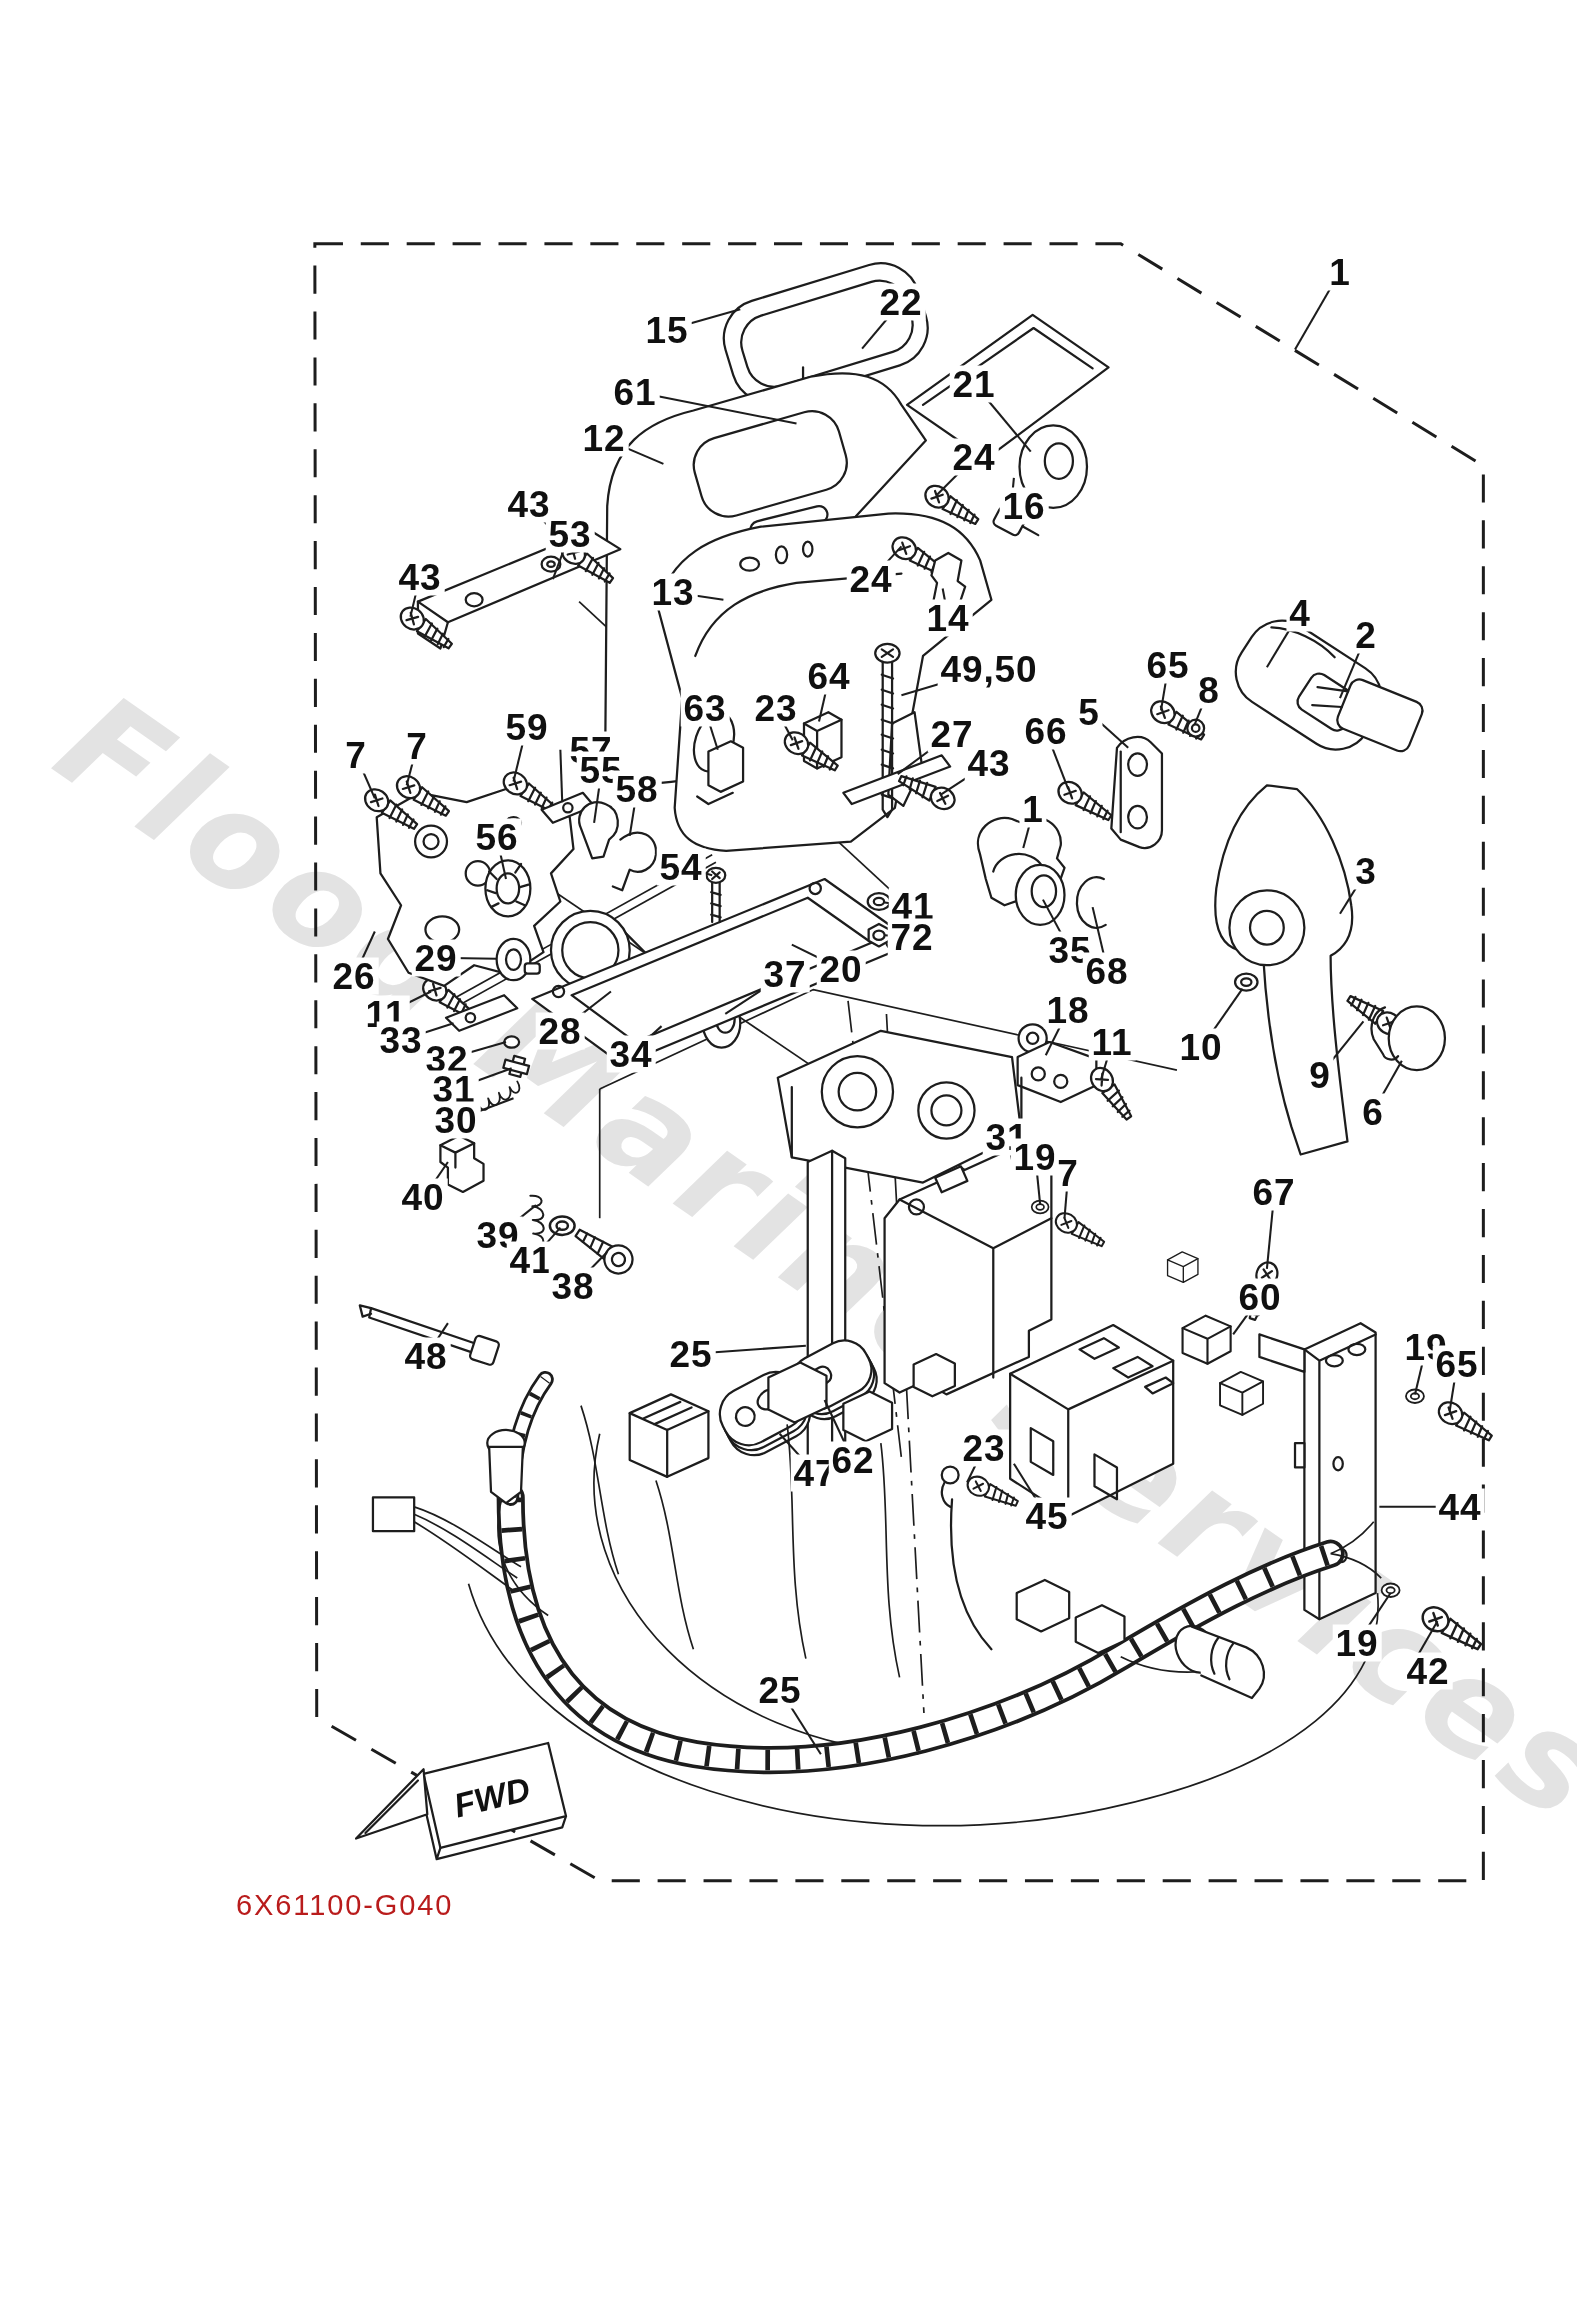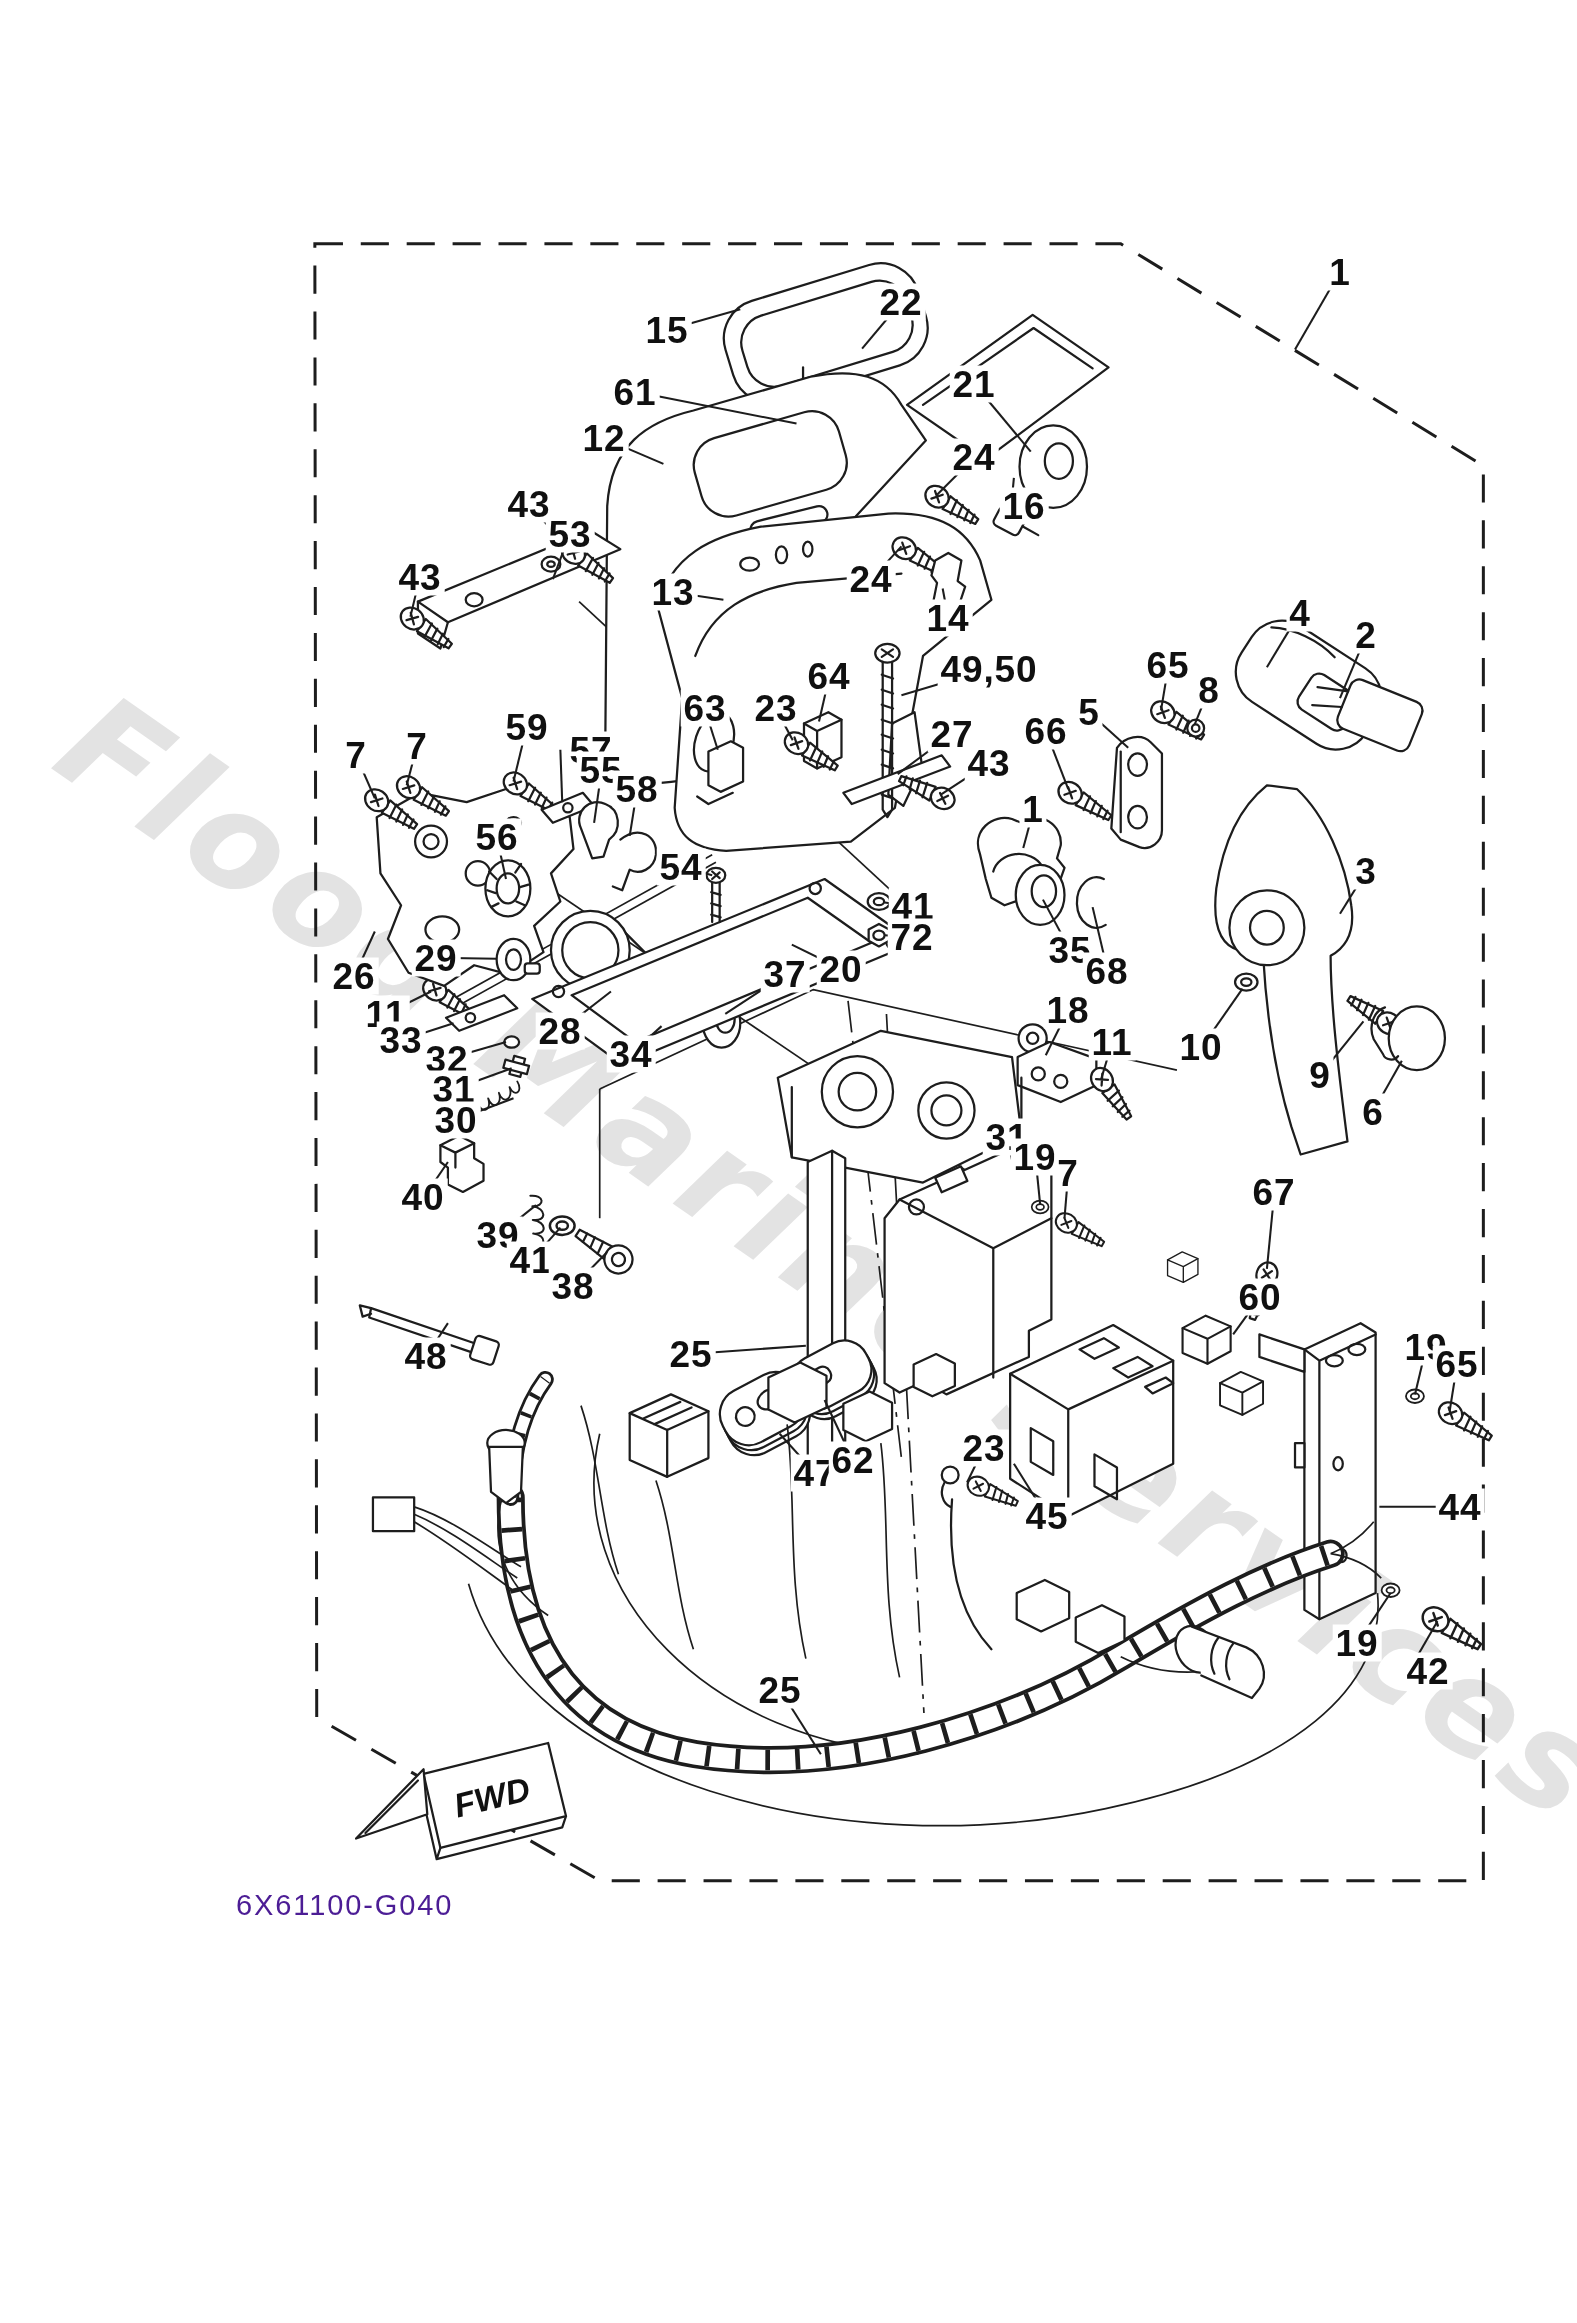--- a/index.html
+++ b/index.html
@@ -16,21 +16,21 @@
   svg .tube-b{stroke:#1d1d1d;stroke-width:22;fill:none;stroke-dasharray:5 27;}
   svg .tube2-o{stroke:#1d1d1d;stroke-width:18;fill:none;stroke-linecap:round;}
   svg .tube2-i{stroke:#fff;stroke-width:12;fill:none;stroke-linecap:round;}
   svg .tube2-b{stroke:#1d1d1d;stroke-width:12;fill:none;stroke-dasharray:4 18;}
   .wm{font-family:"DejaVu Sans","Liberation Sans",sans-serif;font-size:145px;font-weight:bold;
       font-style:italic;letter-spacing:8px;}
   #leaders line{stroke:#1d1d1d;stroke-width:2.2;}
   .part-label{position:absolute;transform:translate(-50%,-50%);background:#fff;padding:0 2.8px;
       font-size:37px;line-height:1;font-weight:700;color:#101010;letter-spacing:0.9px;white-space:nowrap;}
   .part-code{position:absolute;left:236px;top:1889px;font-size:29px;font-weight:400;
-      color:#4c1d95;letter-spacing:1.9px;}
+      color:#b91c1c;letter-spacing:1.9px;}
   .fwd-text{font-size:36px;font-weight:bold;font-style:italic;fill:#101010;
       font-family:"Liberation Sans",sans-serif;}
 </style>
 </head>
 <body>
 
 <div class="page">
 
 <svg width="1578" height="2324" viewBox="0 0 1684 2480">
   <defs>

